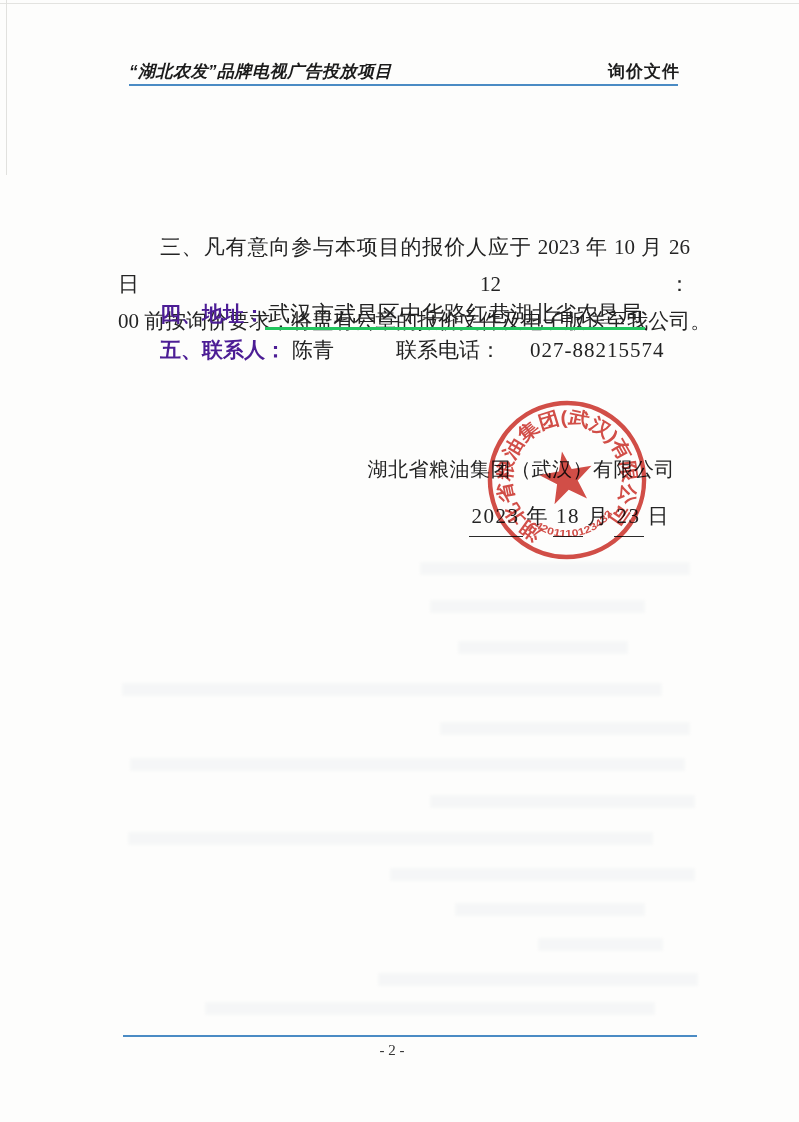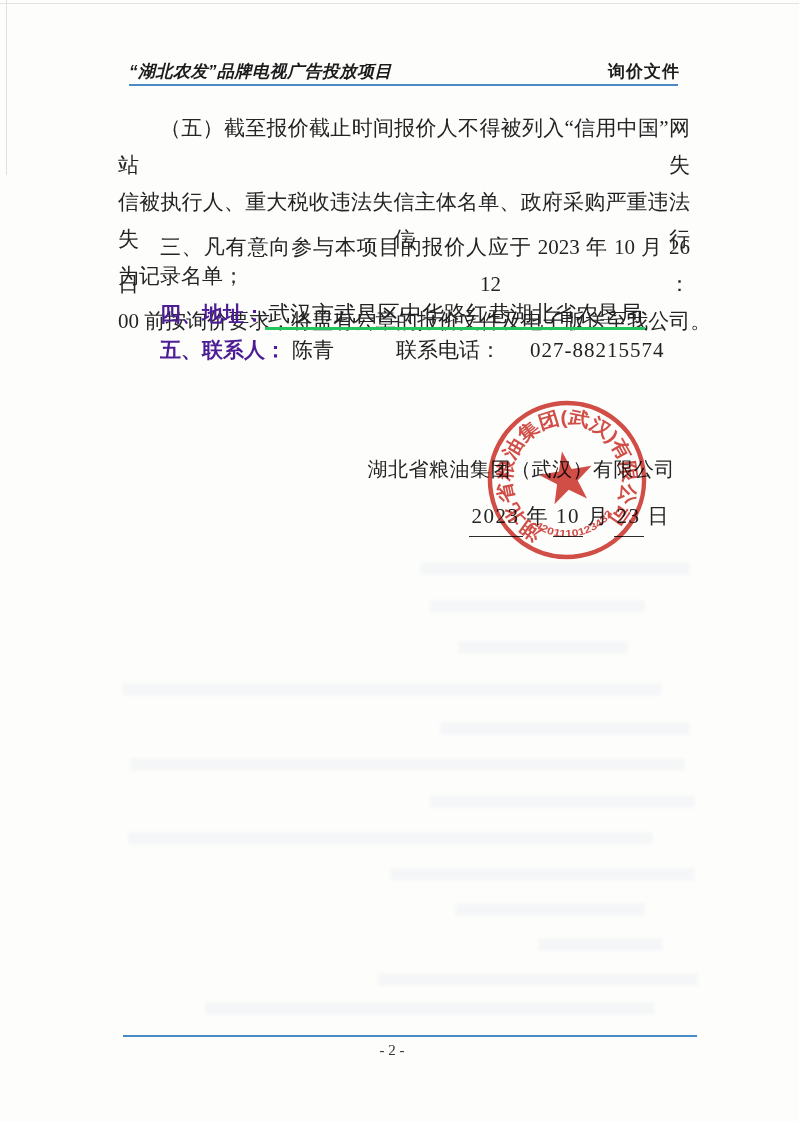--- a/index.html
+++ b/index.html
@@ -74,42 +74,37 @@
 
 <div class="page">
 
   <div class="edge-top"></div>
   <div class="edge-left"></div>
 
   <div class="header-left">“湖北农发”品牌电视广告投放项目</div>
   <div class="header-right">询价文件</div>
   <div class="header-rule"></div>
 
-  <div class="para p5">
-    <div class="line fill indent">（五）截至报价截止时间报价人不得被列入“信用中国”网站失</div>
-    <div class="line fill">信被执行人、重大税收违法失信主体名单、政府采购严重违法失信行</div>
-    <div class="line">为记录名单；</div>
-  </div>
 
   <div class="para p3">
     <div class="line fill indent">三、凡有意向参与本项目的报价人应于 2023 年  10 月 26 日 12：</div>
     <div class="line">00 前按询价要求，将盖有公章的报价文件及电子版送至我公司。</div>
   </div>
 
   <div class="item-line i4">
     <span class="blabel">四、地址：</span><span class="addr-value">武汉市武昌区中华路红巷湖北省农垦局</span>
   </div>
 
   <div class="item-line i5">
     <span class="blabel">五、联系人：</span><span class="contact-name">陈青</span><span class="phone-label">联系电话：</span><span class="phone-number">027-88215574</span>
   </div>
 
   <div class="company-line">湖北省粮油集团（武汉）有限公司</div>
   <div class="date-line">
-    <span class="date-num">2023</span><span>年</span><span class="date-num">10</span><span>月</span><span class="date-num">23</span><span>日</span>
+    <span class="date-num">2023</span><span>年</span><span class="date-num">18</span><span>月</span><span class="date-num">23</span><span>日</span>
   </div>
 
   <div class="ghost" style="top:562px;left:420px;width:270px;"></div>
   <div class="ghost" style="top:600px;left:430px;width:215px;"></div>
   <div class="ghost" style="top:641px;left:458px;width:170px;"></div>
   <div class="ghost" style="top:683px;left:122px;width:540px;"></div>
   <div class="ghost" style="top:722px;left:440px;width:250px;"></div>
   <div class="ghost" style="top:758px;left:130px;width:555px;"></div>
   <div class="ghost" style="top:795px;left:430px;width:265px;"></div>
   <div class="ghost" style="top:832px;left:128px;width:525px;"></div>

